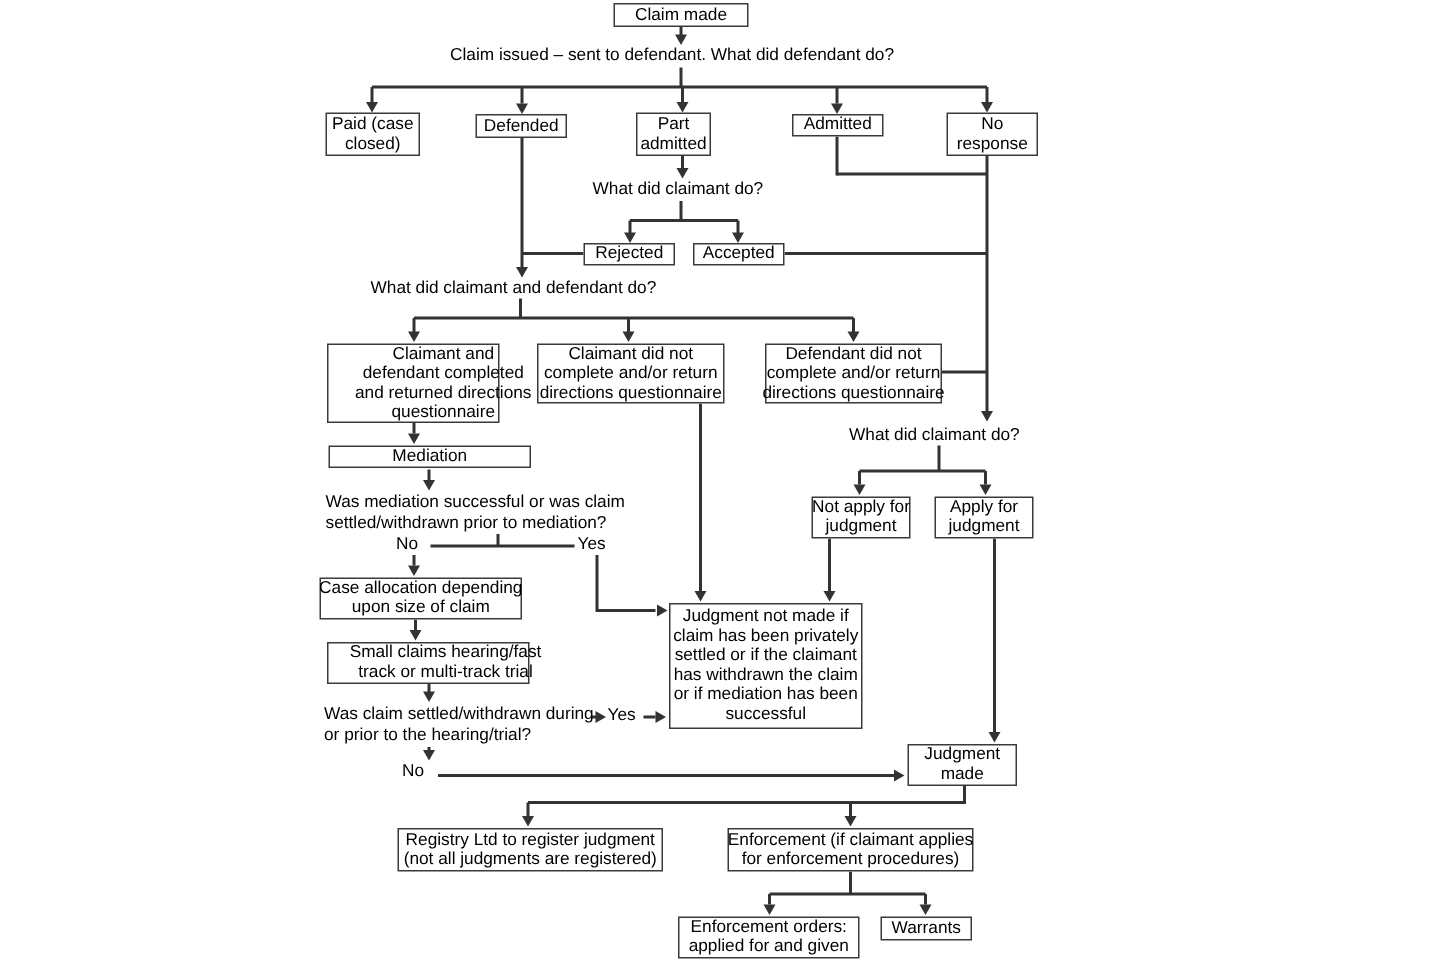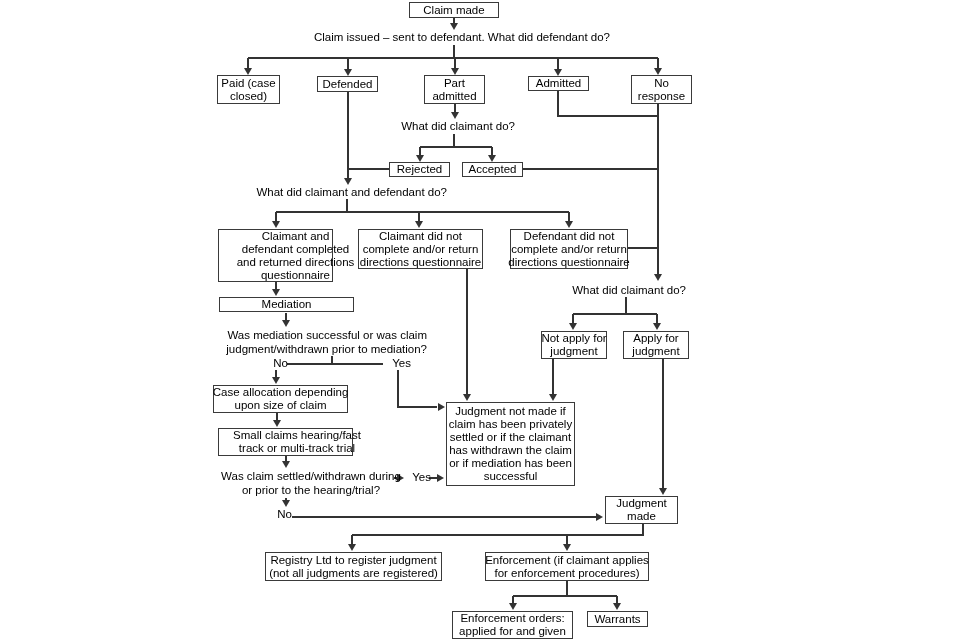--- a/index.html
+++ b/index.html
@@ -10,23 +10,23 @@
   }
   .node{
     position:absolute;box-sizing:border-box;background:#fff;
     border:1.5px solid var(--border,#3a3a3a);
     display:flex;align-items:center;justify-content:center;
     text-align:center;font-size:11.5px;line-height:13px;
   }
   .node span{white-space:pre;}
   .lbl{
     position:absolute;font-size:11.5px;line-height:13.5px;
-    white-space:pre;text-align:right;
+    white-space:pre;text-align:left;
   }
-  .lbl.left{text-align:center;}
+  .lbl.left{text-align:left;}
   .line{position:absolute;background:var(--line,#333);}
   .arr{position:absolute;width:0;height:0;}
   .arr.down{border-left:4px solid transparent;border-right:4px solid transparent;border-top:7px solid var(--line,#333);}
   .arr.right{border-top:4px solid transparent;border-bottom:4px solid transparent;border-left:7px solid var(--line,#333);}
 </style>
 </head>
 <body>
 
 <div id="stage" style="--bg: #ffffff; --line: #333333; --border: #3a3a3a; --txt: #000000;">
     <div class="line" style="left: 453.25px; top: 18px; width: 1.5px; height: 6px;"></div>
@@ -118,21 +118,21 @@
     <div class="node" style="left: 409px; top: 2px; width: 90px; height: 16px;">
       <span>Claim made</span>
     </div>
     <div class="node" style="left: 217px; top: 75px; width: 63px; height: 29px;">
       <span>Paid (case
 closed)</span>
     </div>
     <div class="node" style="left: 317px; top: 76px; width: 61px; height: 16px;">
       <span>Defended</span>
     </div>
-    <div class="node" style="left: 424px; top: 75px; width: 61px; height: 29px;">
+    <div class="node" style="left: 424px; top: 75px; width: 50px; height: 29px;">
       <span>Part
 admitted</span>
     </div>
     <div class="node" style="left: 528px; top: 76px; width: 61px; height: 15px;">
       <span>Admitted</span>
     </div>
     <div class="node" style="left: 631px; top: 75px; width: 61px; height: 29px;">
       <span>No
 response</span>
     </div>
@@ -201,21 +201,21 @@
       <span>Enforcement orders:
 applied for and given</span>
     </div>
     <div class="node" style="left: 587px; top: 611px; width: 61px; height: 16px; align-items: center;">
       <span>Warrants</span>
     </div>
     <div class="lbl" style="left: 300px; top: 31px; width: 310px;">Claim issued – sent to defendant. What did defendant do?</div>
     <div class="lbl" style="left: 395px; top: 120px; width: 120px;">What did claimant do?</div>
     <div class="lbl" style="left: 247px; top: 186px; width: 200px;">What did claimant and defendant do?</div>
     <div class="lbl" style="left: 217px; top: 329px; width: 210px;">Was mediation successful or was claim
-judgment/withdrawn prior to mediation?</div>
+settled/withdrawn prior to mediation?</div>
     <div class="lbl" style="left: 264px; top: 357px; width: 24px;">No</div>
     <div class="lbl" style="left: 385px; top: 357px; width: 26px;">Yes</div>
     <div class="lbl left" style="left: 216px; top: 470px; width: 190px;">Was claim settled/withdrawn during
 or prior to the hearing/trial?</div>
     <div class="lbl" style="left: 405px; top: 471px; width: 26px;">Yes</div>
     <div class="lbl" style="left: 268px; top: 508px; width: 24px;">No</div>
     <div class="lbl" style="left: 566px; top: 284px; width: 120px;">What did claimant do?</div>
   </div>
 
 </body></html>

